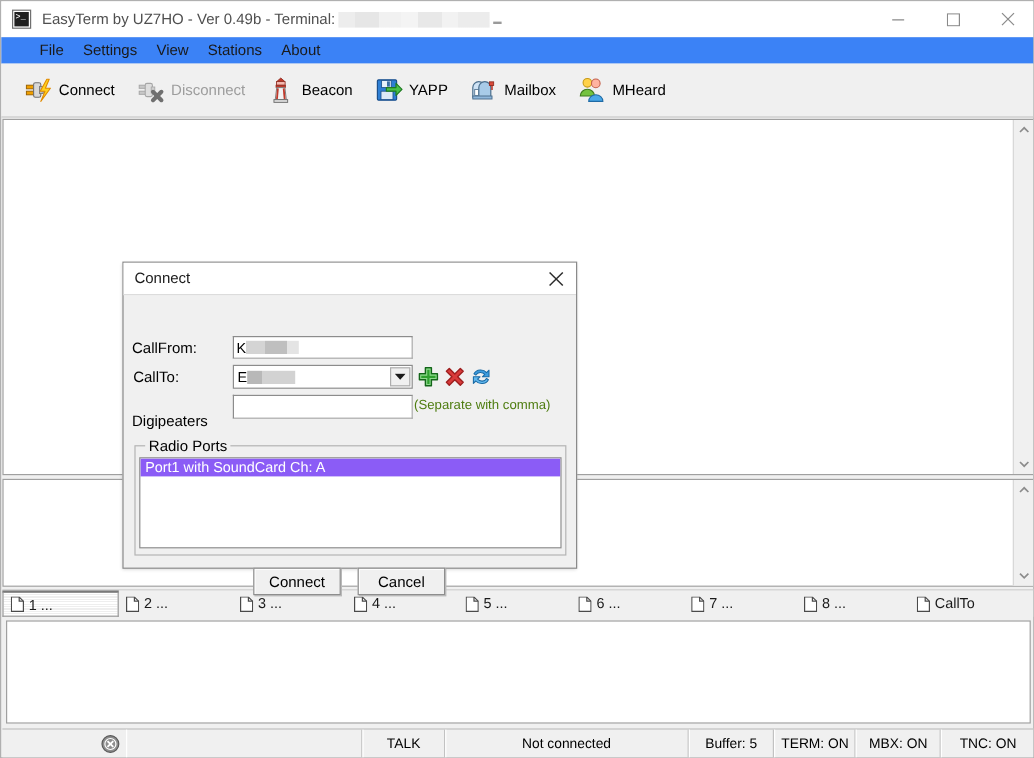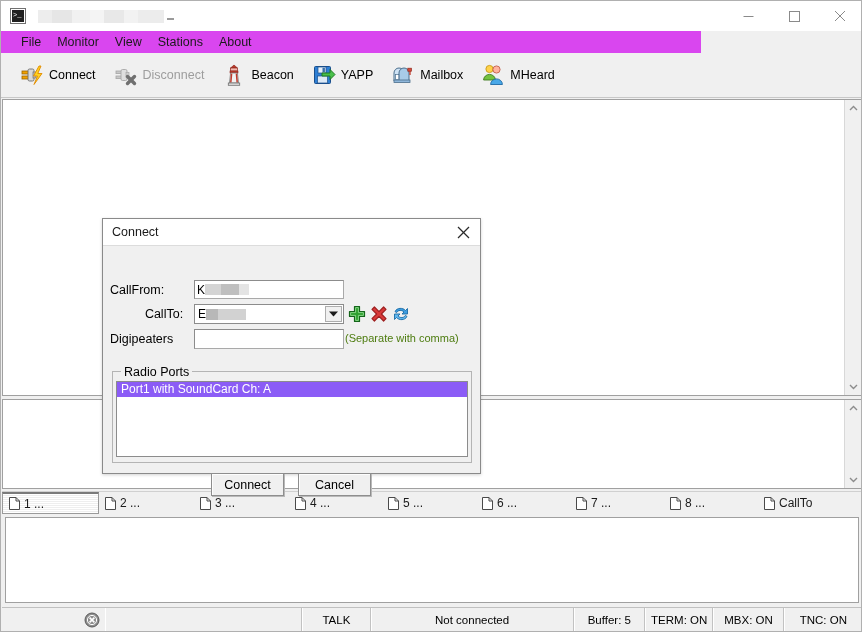--- a/index.html
+++ b/index.html
@@ -101,26 +101,26 @@
     display: flex;
     align-items: center;
     justify-content: center;
   }
   .winbtn svg { display: block; }
 
   
   .menubar {
     position: absolute;
     left: 0; top: 30px;
-    width: 700px;
+    width: 862px;
     height: 22px;
-    background: #d946ef;
-    display: flex;
-    align-items: center;
-    padding-left: 12px;
+    background: #3b82f6;
+    display: flex;
+    align-items: center;
+    padding-left: 24px;
     box-sizing: border-box;
   }
   .menu-item {
     font-size: 12.5px;
     color: #1a1a1a;
     padding: 2px 8px;
     white-space: nowrap;
   }
 
   
@@ -399,21 +399,21 @@
   }
 </style>
 </head>
 <body>
 
 <div id="app">
 
   <div class="titlebar">
     <div class="title-icon"></div>
     <div class="title-text">
-      <span class="title-redact"></span><span class="title-tail"></span>
+      <span>EasyTerm by UZ7HO - Ver 0.49b - Terminal:</span><span class="title-redact"></span><span class="title-tail"></span>
     </div>
     <div class="winbtns">
       <div class="winbtn">
         <svg width="11" height="11" viewBox="0 0 11 11">
           <line x1="0.5" y1="5.5" x2="10.5" y2="5.5" stroke="#8a8a8a" stroke-width="1"></line>
         </svg>
       </div>
       <div class="winbtn">
         <svg width="11" height="11" viewBox="0 0 11 11">
           <rect x="0.5" y="0.5" width="10" height="10" fill="none" stroke="#8a8a8a" stroke-width="1"></rect>
@@ -423,21 +423,21 @@
         <svg width="12" height="12" viewBox="0 0 12 12">
           <line x1="1" y1="1" x2="11" y2="11" stroke="#8a8a8a" stroke-width="1"></line>
           <line x1="11" y1="1" x2="1" y2="11" stroke="#8a8a8a" stroke-width="1"></line>
         </svg>
       </div>
     </div>
   </div>
 
   <div class="menubar">
     <div class="menu-item">File</div>
-    <div class="menu-item">Monitor</div>
+    <div class="menu-item">Settings</div>
     <div class="menu-item">View</div>
     <div class="menu-item">Stations</div>
     <div class="menu-item">About</div>
   </div>
 
   <div class="toolbar">
 
     <div class="tb-btn">
       <span class="tb-ico">
         <svg width="24" height="24" viewBox="0 0 24 24">
@@ -678,21 +678,21 @@
     <div class="dlg-body">
 
       <div class="fld-row" style="left:7px; top:37px;">
         <span class="fld-label" style="width:84px">CallFrom:</span>
       </div>
       <div class="text-input" style="position:absolute; left:91px; top:34px; width:150px; height:19px;">
         <span>K</span>
           <span class="redact-call" style="width:44px;background:linear-gradient(90deg,#d4d4d4 0 16px,#bfbfbf 16px 34px,#e4e4e4 34px 44px);"></span>
       </div>
 
-      <div class="fld-row" style="left:19px; top:61px;text-align:center;">
+      <div class="fld-row" style="left:8px; top:61px;">
         <span class="fld-label" style="width:84px">CallTo:</span>
       </div>
       <div class="combo" style="position:absolute; left:91px; top:58px; width:150px; height:20px;">
         <span style="padding-left:3px;font-size:12px">E</span>
           <span class="redact-call" style="width:40px;background:linear-gradient(90deg,#b8b8b8 0 12px,#d2d2d2 12px 40px);"></span>
         <span class="combo-btn">
           <svg width="9" height="6" viewBox="0 0 9 6">
             <polygon points="0,0.5 9,0.5 4.5,5.5" fill="#1b1b1b"></polygon>
           </svg>
         </span>
@@ -717,21 +717,21 @@
       </span>
       <span style="position:absolute; left:289px; top:59px;">
         <span class="mini-ico">
           <svg width="18" height="18" viewBox="0 0 18 18">
             <path d="M3 6.5 C5 2.5 11 2.5 13.5 5.5 L15.5 3.5 L15.5 9 L10 9 L12 7 C10 4.8 6 4.8 4.6 7.6 Z" fill="#3d9de0" stroke="#1b6ba5" stroke-width="0.9" stroke-linejoin="round"></path>
             <path d="M15 11.5 C13 15.5 7 15.5 4.5 12.5 L2.5 14.5 L2.5 9 L8 9 L6 11 C8 13.2 12 13.2 13.4 10.4 Z" fill="#61b8ef" stroke="#1b6ba5" stroke-width="0.9" stroke-linejoin="round"></path>
           </svg>
         </span>
       </span>
 
-      <div class="fld-row" style="left:7px; top:86px;">
+      <div class="fld-row" style="left:7px; top:98px;">
         <span class="fld-label" style="width:84px">Digipeaters</span>
       </div>
       <div class="text-input" style="position:absolute; left:91px; top:83px; width:150px; height:20px;">
         <span></span>
       </div>
       <span class="hint" style="left:242px; top:86px;">(Separate with comma)</span>
 
       <div class="groupbox" style="left:9px; top:125px; width:360px; height:92px;">
         <span class="gb-legend">Radio Ports</span>
       </div>

